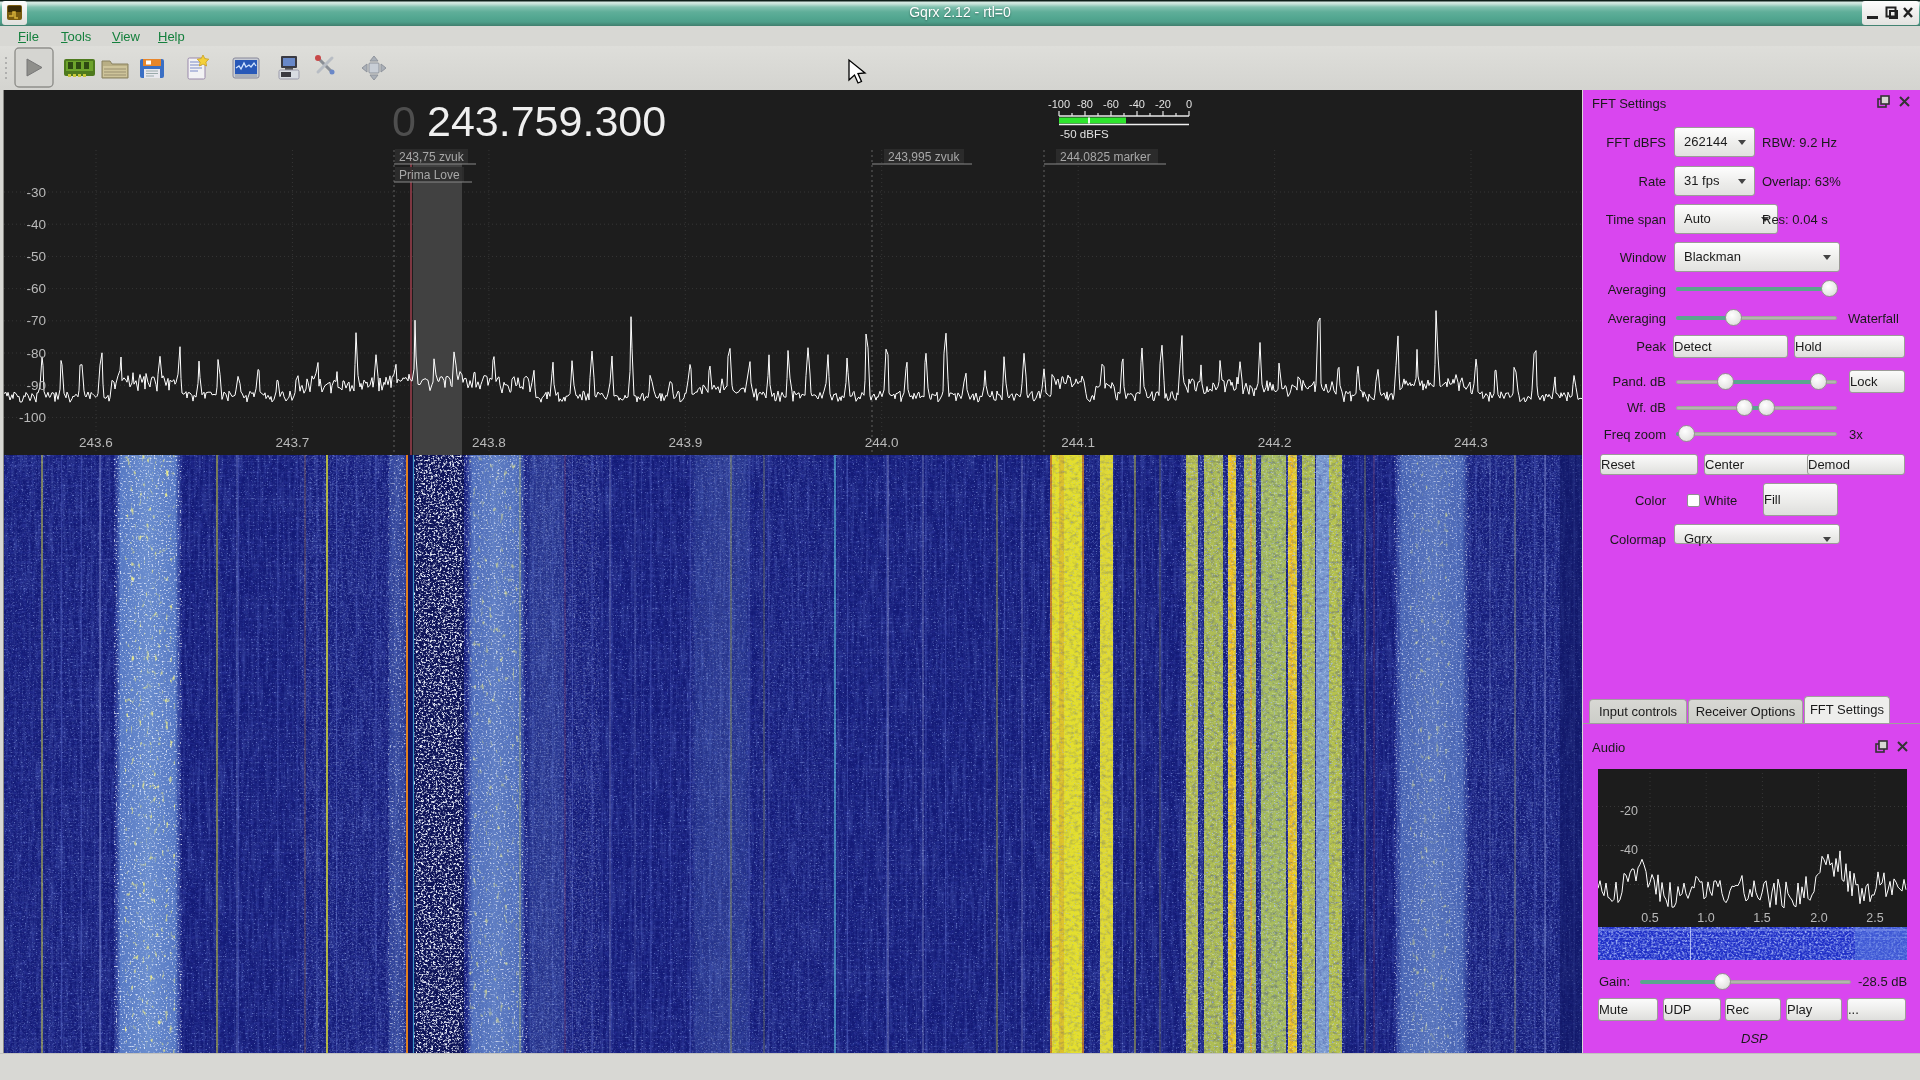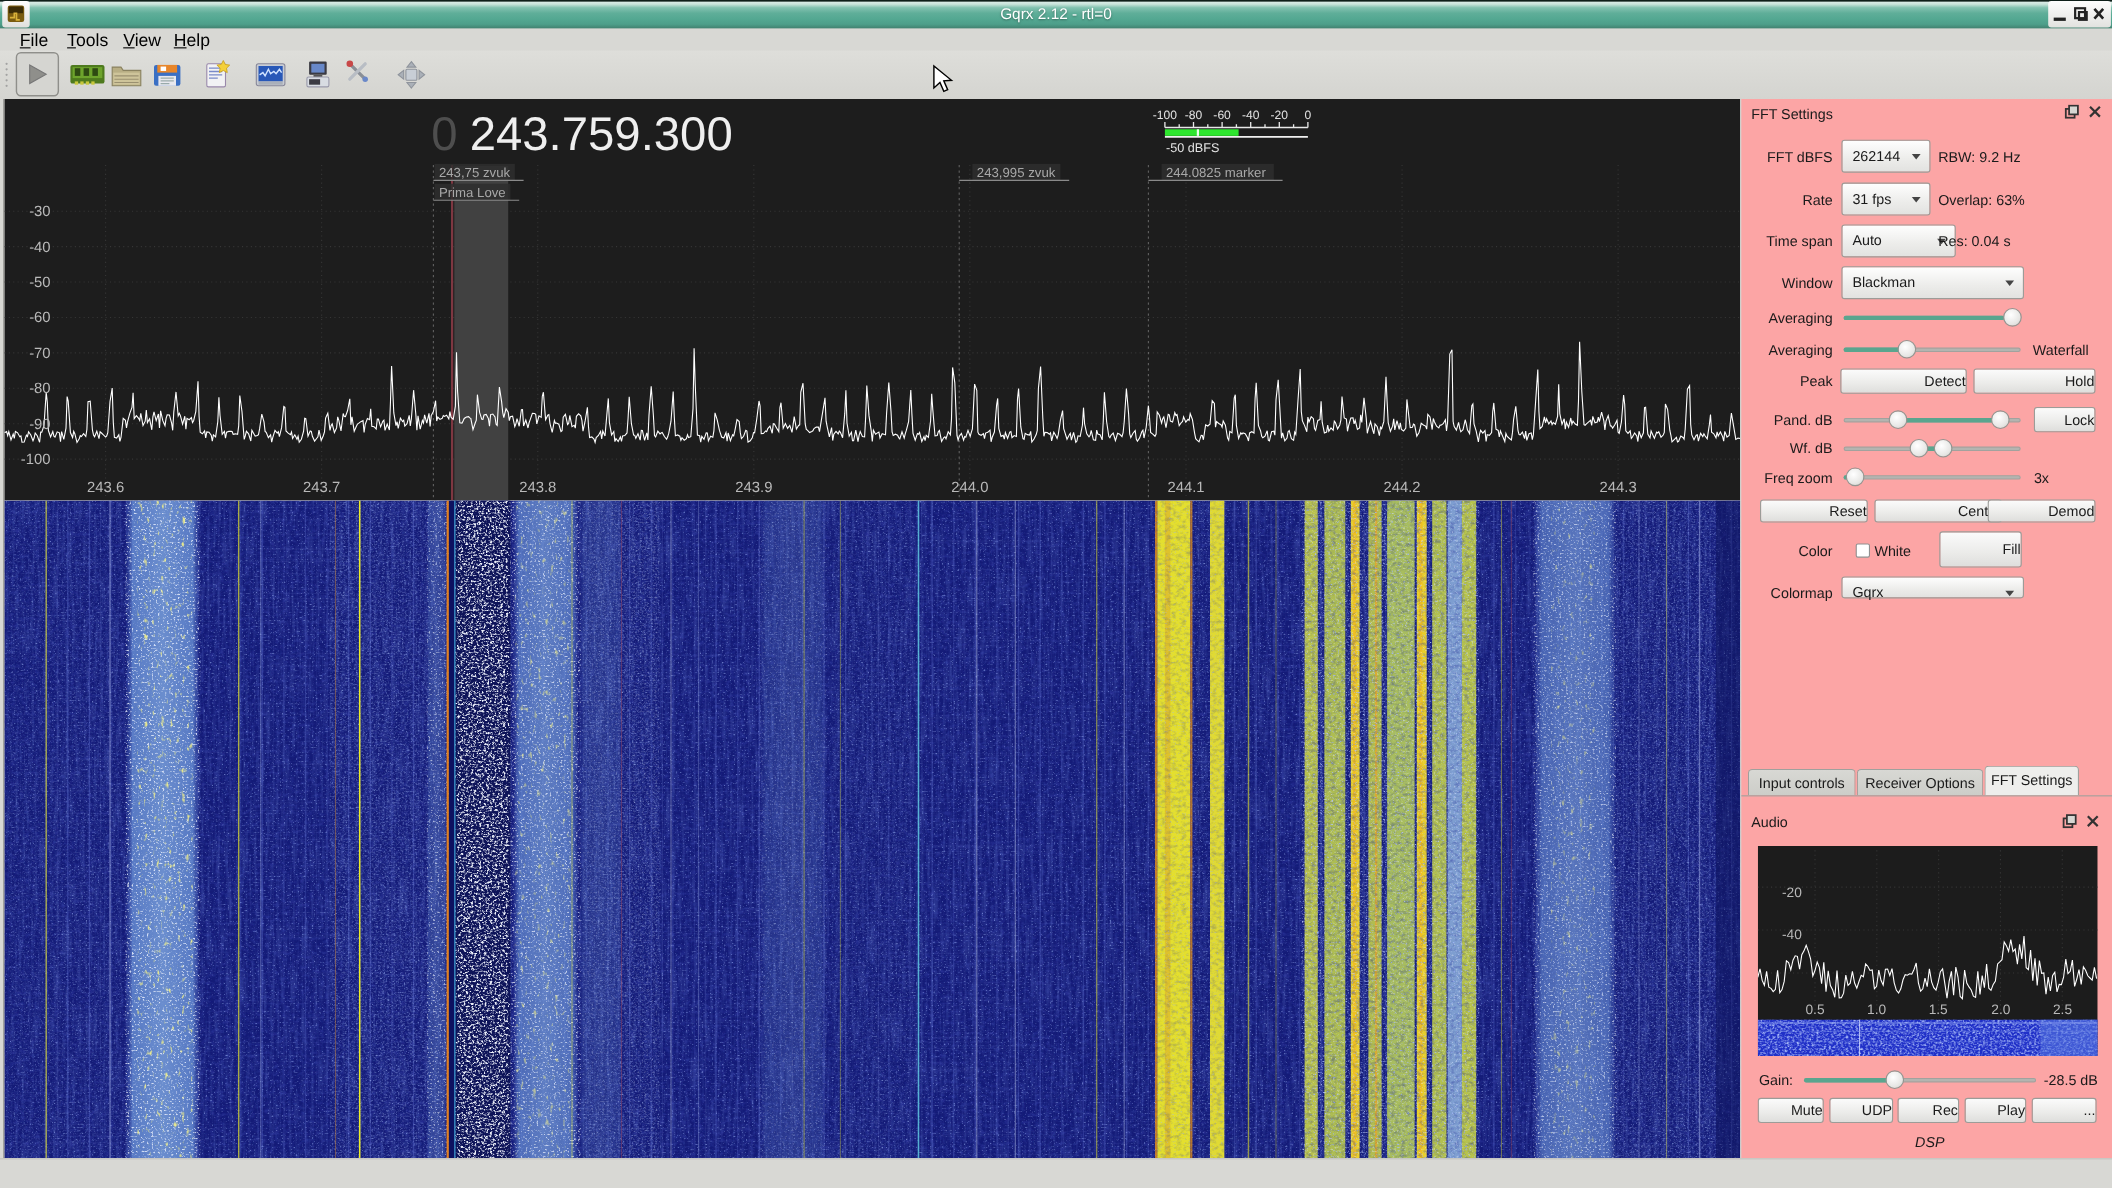--- a/index.html
+++ b/index.html
@@ -1,29 +1,29 @@
 <!DOCTYPE html>
 <html><head><meta charset="utf-8"><title>Gqrx</title><style>
 *{margin:0;padding:0;box-sizing:border-box}
 html,body{width:1920px;height:1080px;overflow:hidden;font-family:"Liberation Sans",sans-serif;background:#d8d8d4}
 .abs{position:absolute}
 .titlebar{position:absolute;left:0;top:0;width:1920px;height:26px;background:linear-gradient(180deg,#0e1f19 0,#0e1f19 1px,#d9ece6 2px,#c5e2d8 4px,#82c2b0 7px,#5fae99 12px,#54a892 17px,#4d9f8a 22px,#478f7c 24px,#407f6e 26px)}
 .titletext{position:absolute;top:4px;left:0;width:1920px;text-align:center;color:#fff;font-size:14px;text-shadow:0 1px 2px rgba(0,0,0,0.4)}
 .winbtns{position:absolute;right:1px;top:1px;width:57px;height:24px;background:linear-gradient(#fdfdfd,#e2e2df);border-radius:3px;display:flex;align-items:center;justify-content:space-around;color:#222}
 .appicon{position:absolute;left:2px;top:1px;width:25px;height:24px;background:linear-gradient(#fdfdfd,#e0e0dd);border-radius:3px}
-.menubar{position:absolute;left:0;top:26px;width:1920px;height:20px;background:#d8d8d4;color:#000000;font-size:16px}
+.menubar{position:absolute;left:0;top:26px;width:1920px;height:20px;background:#d8d8d4;color:#15803d;font-size:13px}
 .menubar span{position:absolute;top:3px}
 .toolbar{position:absolute;left:0;top:46px;width:1920px;height:44px;background:linear-gradient(#dededa,#d4d4d0)}
 .statusbar{position:absolute;left:0;top:1053px;width:1920px;height:27px;background:#d8d8d4;border-top:1px solid #c2c2be}
-.panel{position:absolute;left:1583px;top:90px;width:337px;height:963px;background:#fca5a5;font-size:13px;color:#1a1a1a}
+.panel{position:absolute;left:1583px;top:90px;width:337px;height:963px;background:#d946ef;font-size:13px;color:#1a1a1a}
 .ptitle{position:absolute;font-size:13px;color:#1a1a1a}
 .combo{position:absolute;background:linear-gradient(#fefefe,#ececea 60%,#e2e2e0);border:1px solid #9c9c98;border-radius:3px;font-size:13px;color:#1a1a1a}
 .combo .tx{position:absolute;left:9px;top:6px}
 .combo .ar{position:absolute;right:8px;top:12px;width:0;height:0;border-left:4.5px solid transparent;border-right:4.5px solid transparent;border-top:5px solid #444}
-.btn{position:absolute;background:linear-gradient(#fbfbfb,#ebebe9 60%,#dededc);border:1px solid #9c9c98;border-radius:3px;font-size:13px;color:#1a1a1a;text-align:right}
+.btn{position:absolute;background:linear-gradient(#fbfbfb,#ebebe9 60%,#dededc);border:1px solid #9c9c98;border-radius:3px;font-size:13px;color:#1a1a1a;text-align:left}
 .lbl{position:absolute;font-size:13px;color:#1a1a1a;text-align:right}
 .llb{position:absolute;font-size:13px;color:#1a1a1a}
 .groove{position:absolute;height:4px;background:#b4b4b0;border-radius:2px;border:1px solid #a2a29e}
 .gfill{position:absolute;height:4px;background:#5aa58e;border-radius:2px}
 .handle{position:absolute;width:17px;height:17px;border-radius:50%;background:radial-gradient(circle at 40% 35%,#ffffff,#e8e8e6 60%,#d0d0cc);border:1px solid #949490}
 .tab{position:absolute;background:linear-gradient(#d8d8d4,#cccdc8);border:1px solid #a0a09c;border-bottom:none;border-radius:4px 4px 0 0;font-size:13px;color:#1a1a1a;text-align:center}
 .tabact{position:absolute;background:#eeeeec;border:1px solid #a0a09c;border-bottom:none;border-radius:4px 4px 0 0;font-size:13px;color:#1a1a1a;text-align:center}
 </style></head><body>
 <div class="titlebar"></div>
 <div class="appicon"><svg width="25" height="24">

